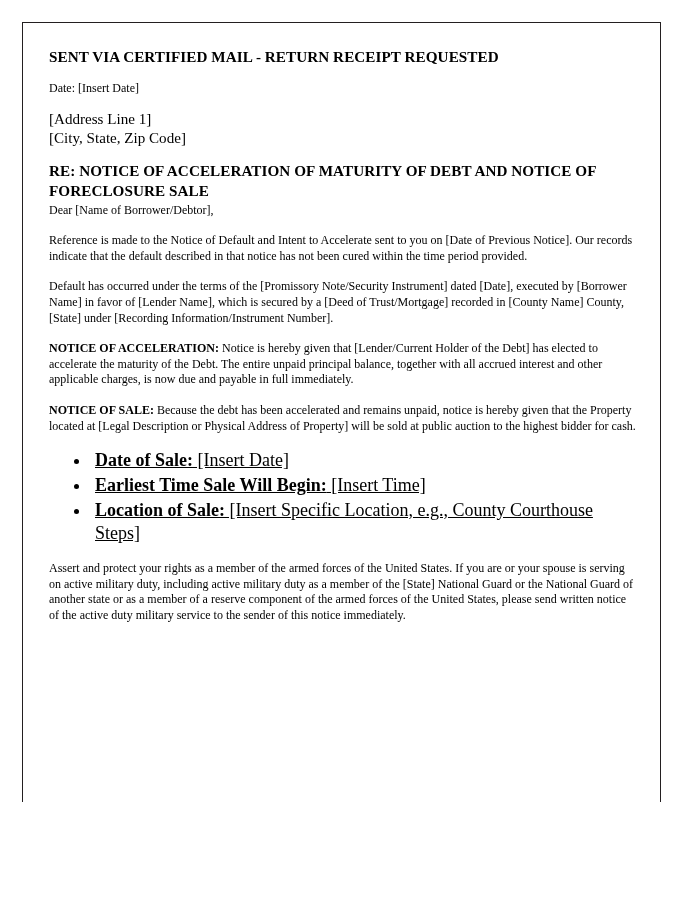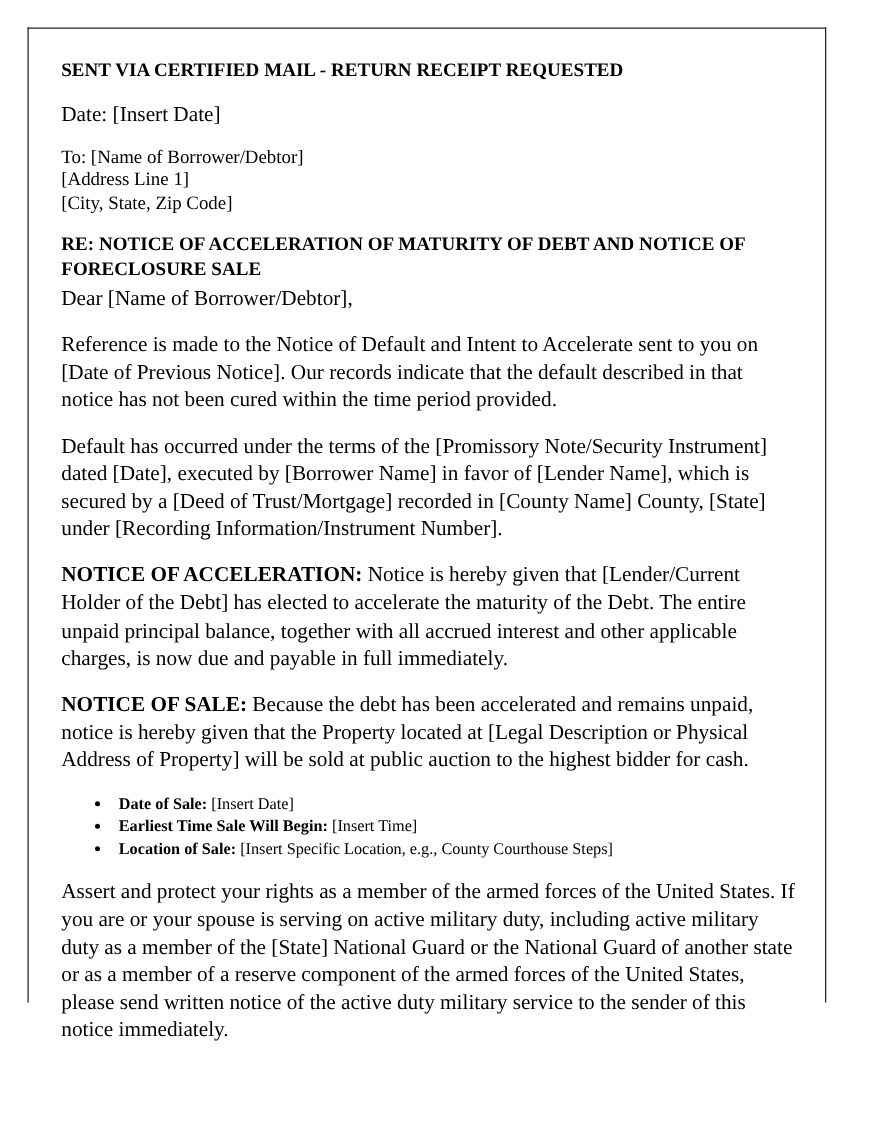--- a/index.html
+++ b/index.html
@@ -59,37 +59,38 @@
   }
   .doc-line-block {
     font-size: 15.1px;
     line-height: 1.22;
     margin: 0 0 14px 0;
   }
   .doc-line-block .line {
     display: block;
   }
   .doc-para {
-    font-size: 17px;
+    font-size: 12px;
     line-height: 1.30;
     margin: 0 0 15px 0;
     text-align: left;
   }
   .doc-para.tight {
     margin-bottom: 14px;
   }
   .run-in {
     font-weight: bold;
   }
   .doc-list {
     margin: 0 0 15px 0;
     padding: 0 0 0 42px;
     list-style-type: disc;
-    font-size: 13px;
+    font-size: 18px;
     line-height: 1.32;
+    text-decoration: underline;
   }
   .doc-list li {
     margin: 0 0 1px 0;
     padding-left: 4px;
   }
   .doc-list li .item-label {
     font-weight: bold;
   }
   .doc-list li .item-value {
     font-weight: normal;
@@ -100,21 +101,20 @@
 
 <div class="page-canvas">
   <div class="page-frame">
     <div class="page-body">
 
       <p class="doc-heading">SENT VIA CERTIFIED MAIL - RETURN RECEIPT REQUESTED</p>
 
       <p class="doc-para tight">Date: [Insert Date]</p>
 
       <div class="doc-line-block">
-        <span class="line">To: [Name of Borrower/Debtor]</span>
         <span class="line">[Address Line 1]</span>
         <span class="line">[City, State, Zip Code]</span>
       </div>
 
       <p class="doc-subject">RE: NOTICE OF ACCELERATION OF MATURITY OF DEBT AND NOTICE OF FORECLOSURE SALE</p>
 
       <p class="doc-para">Dear [Name of Borrower/Debtor],</p>
 
       <p class="doc-para">Reference is made to the Notice of Default and Intent to Accelerate sent to you on [Date of Previous Notice]. Our records indicate that the default described in that notice has not been cured within the time period provided.</p>
 

